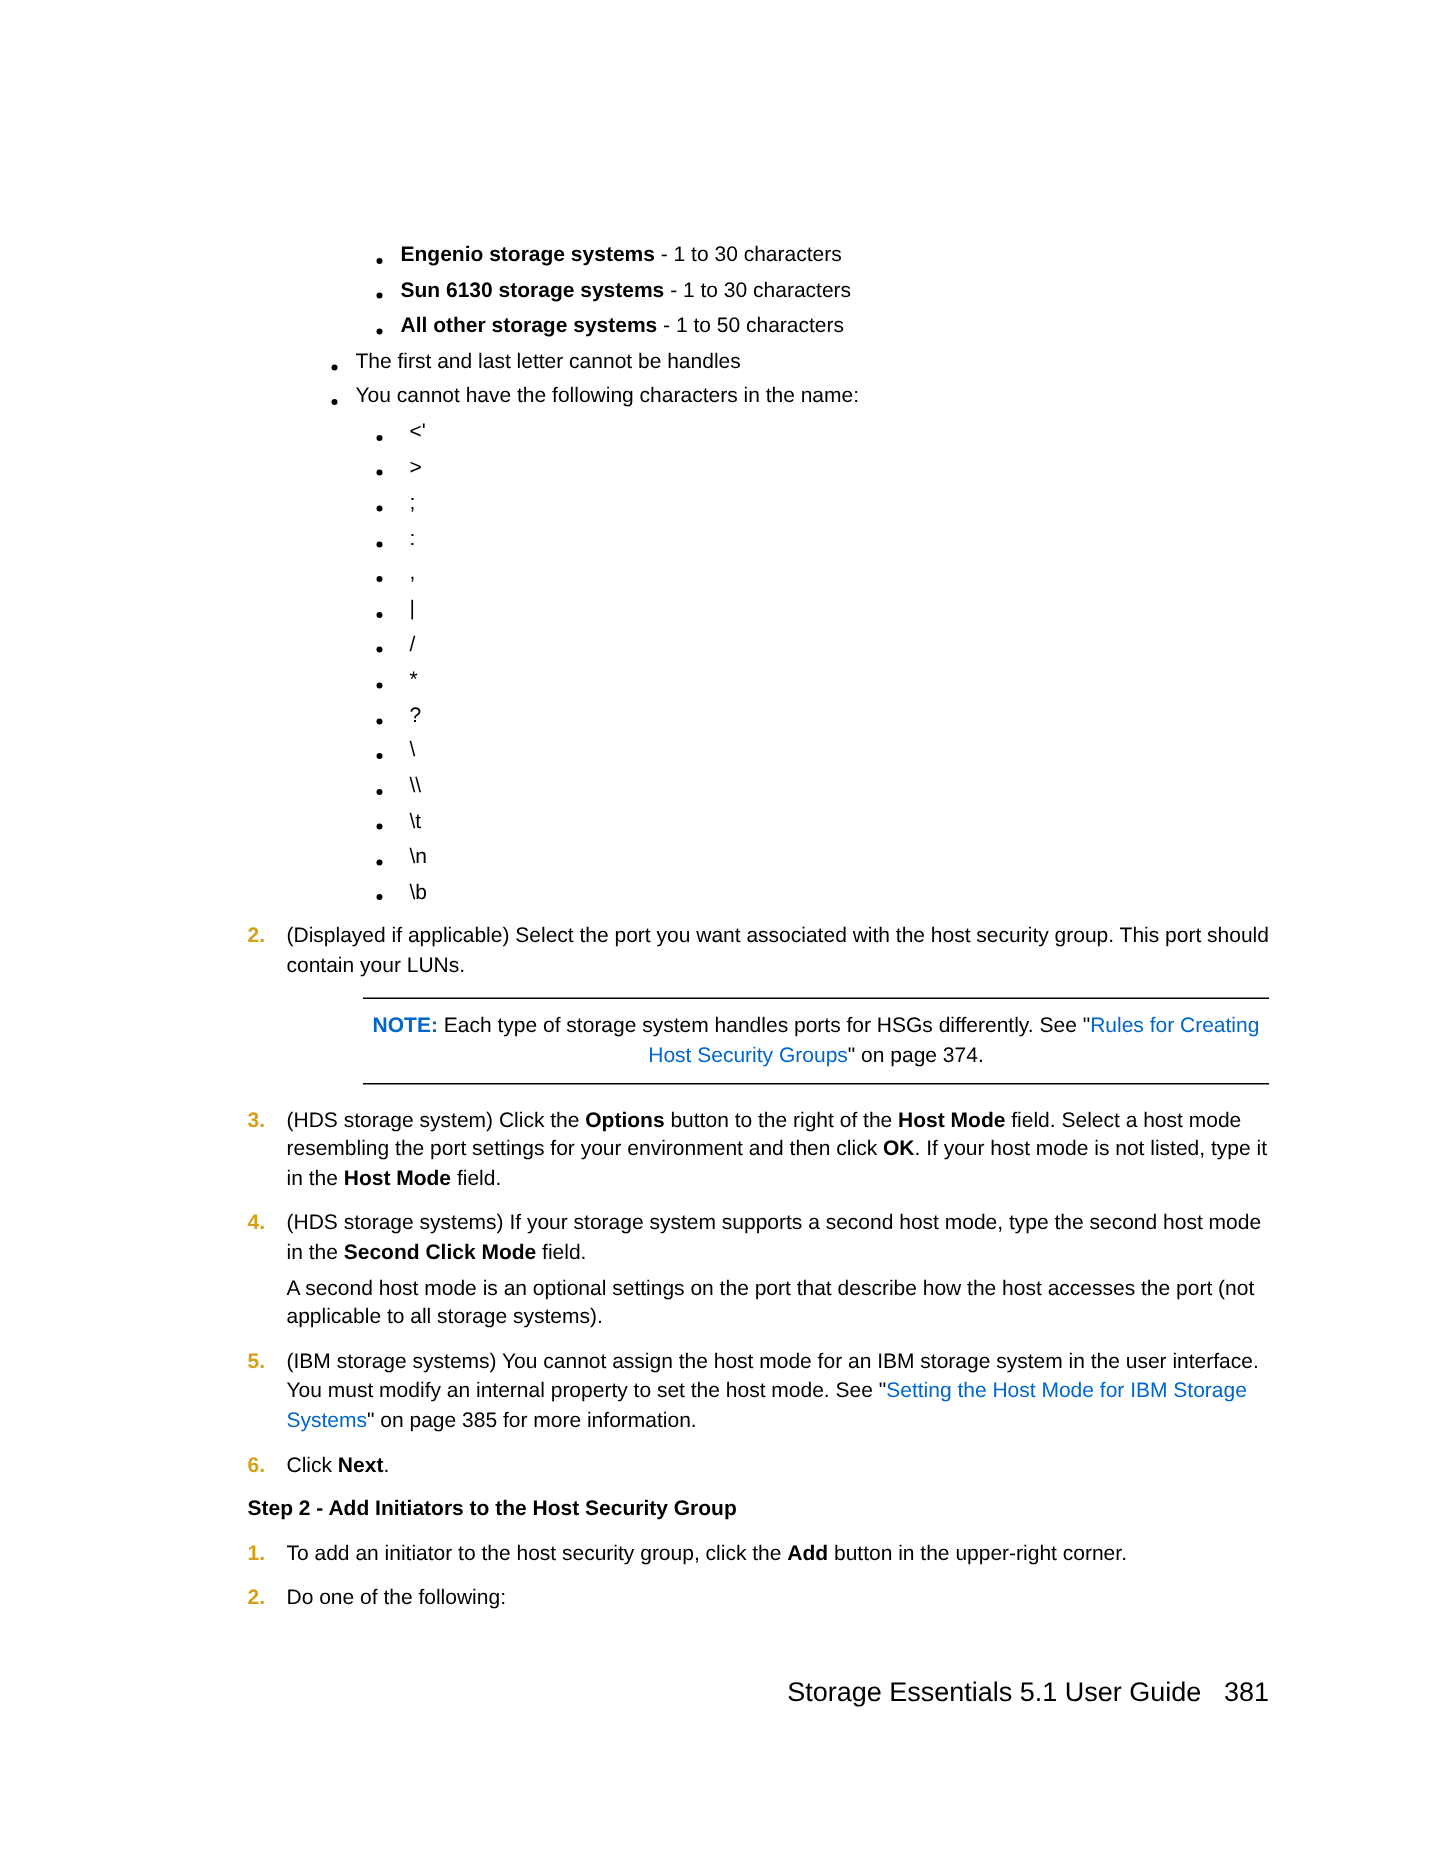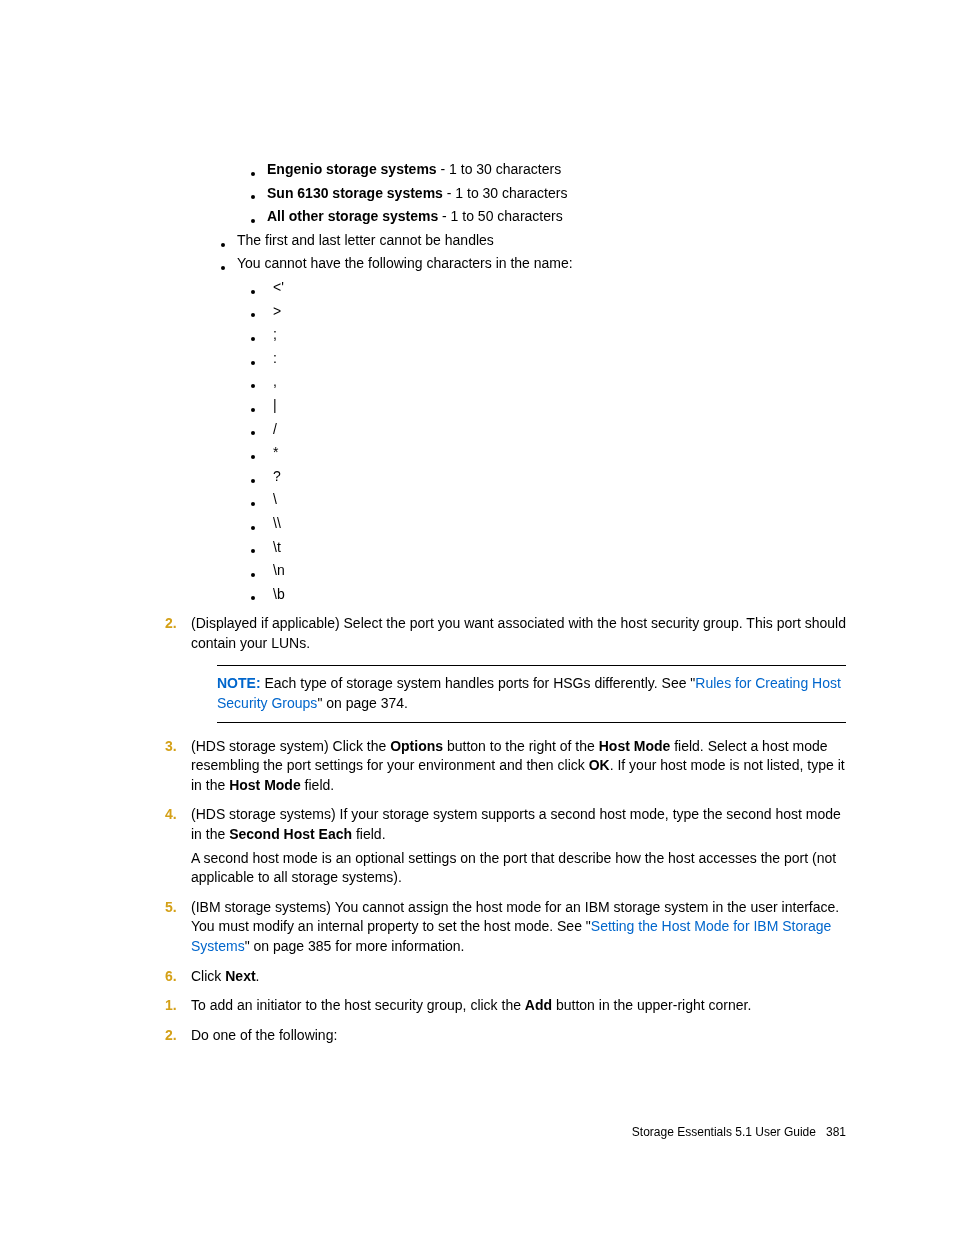--- a/index.html
+++ b/index.html
@@ -30,32 +30,33 @@
   margin-right: 8px; flex-shrink: 0;
 }
 .ol-row { display: flex; align-items: flex-start; margin-bottom: 10px; }
 .ol-text { flex: 1; }
 .indent1 { margin-left: 56px; }
 .indent2 { margin-left: 86px; }
 .bold { font-weight: bold; }
 .note-block {
   border-top: 1px solid #000;
   border-bottom: 1px solid #000;
-  margin: 12px 0 14px 52px;
+  margin: 12px 0 14px 77px;
   padding: 8px 0 8px 0;
+  text-align: center;
 }
 .note-label { color: #0066cc; font-weight: bold; }
 .link { color: #0066cc; }
 .step-heading { font-weight: bold; margin-top: 10px; margin-bottom: 10px; }
 .para-after { margin-top: 4px; margin-bottom: 10px; margin-left: 26px;}
 .footer-txt {
   position: absolute;
   bottom: 94px;
   right: 108px;
-  font-size: 12px;
+  font-size: 18px;
   color: #000;
 }
 </style>
 </head>
 <body>
 
 <div class="page">
 
   <div class="indent2">
     <div class="bullet-row">
@@ -153,35 +154,36 @@
       <span class="note-label">NOTE:</span><span>   Each type of storage system handles ports for HSGs differently. See "</span><span class="link">Rules for Creating Host Security Groups</span><span>" on page 374.</span>
     </div>
 
     <div class="ol-row">
       <span class="ol-num">3.</span>
       <span class="ol-text"><span>(HDS storage system) Click the </span><span class="bold">Options</span><span> button to the right of the </span><span class="bold">Host Mode</span><span> field. Select a host mode resembling the port settings for your environment and then click </span><span class="bold">OK</span><span>. If your host mode is not listed, type it in the </span><span class="bold">Host Mode</span><span> field.</span></span>
     </div>
 
     <div class="ol-row" style="margin-bottom:4px;">
       <span class="ol-num">4.</span>
-      <span class="ol-text"><span>(HDS storage systems) If your storage system supports a second host mode, type the second host mode in the </span><span class="bold">Second Host Each</span><span> field.</span></span>
+      <span class="ol-text"><span>(HDS storage systems) If your storage system supports a second host mode, type the second host mode in the </span><span class="bold">Second Click Mode</span><span> field.</span></span>
     </div>
     <div class="para-after">A second host mode is an optional settings on the port that describe how the host accesses the port (not applicable to all storage systems).</div>
 
     <div class="ol-row">
       <span class="ol-num">5.</span>
       <span class="ol-text"><span>(IBM storage systems) You cannot assign the host mode for an IBM storage system in the user interface. You must modify an internal property to set the host mode. See "</span><span class="link">Setting the Host Mode for IBM Storage Systems</span><span>" on page 385 for more information.</span></span>
     </div>
 
     <div class="ol-row">
       <span class="ol-num">6.</span>
       <span class="ol-text"><span>Click </span><span class="bold">Next</span><span>.</span></span>
     </div>
   </div>
 
+  <div class="step-heading">Step 2 - Add Initiators to the Host Security Group</div>
 
   <div>
     <div class="ol-row">
       <span class="ol-num">1.</span>
       <span class="ol-text"><span>To add an initiator to the host security group, click the </span><span class="bold">Add</span><span> button in the upper-right corner.</span></span>
     </div>
     <div class="ol-row">
       <span class="ol-num">2.</span>
       <span class="ol-text">Do one of the following:</span>
     </div>

